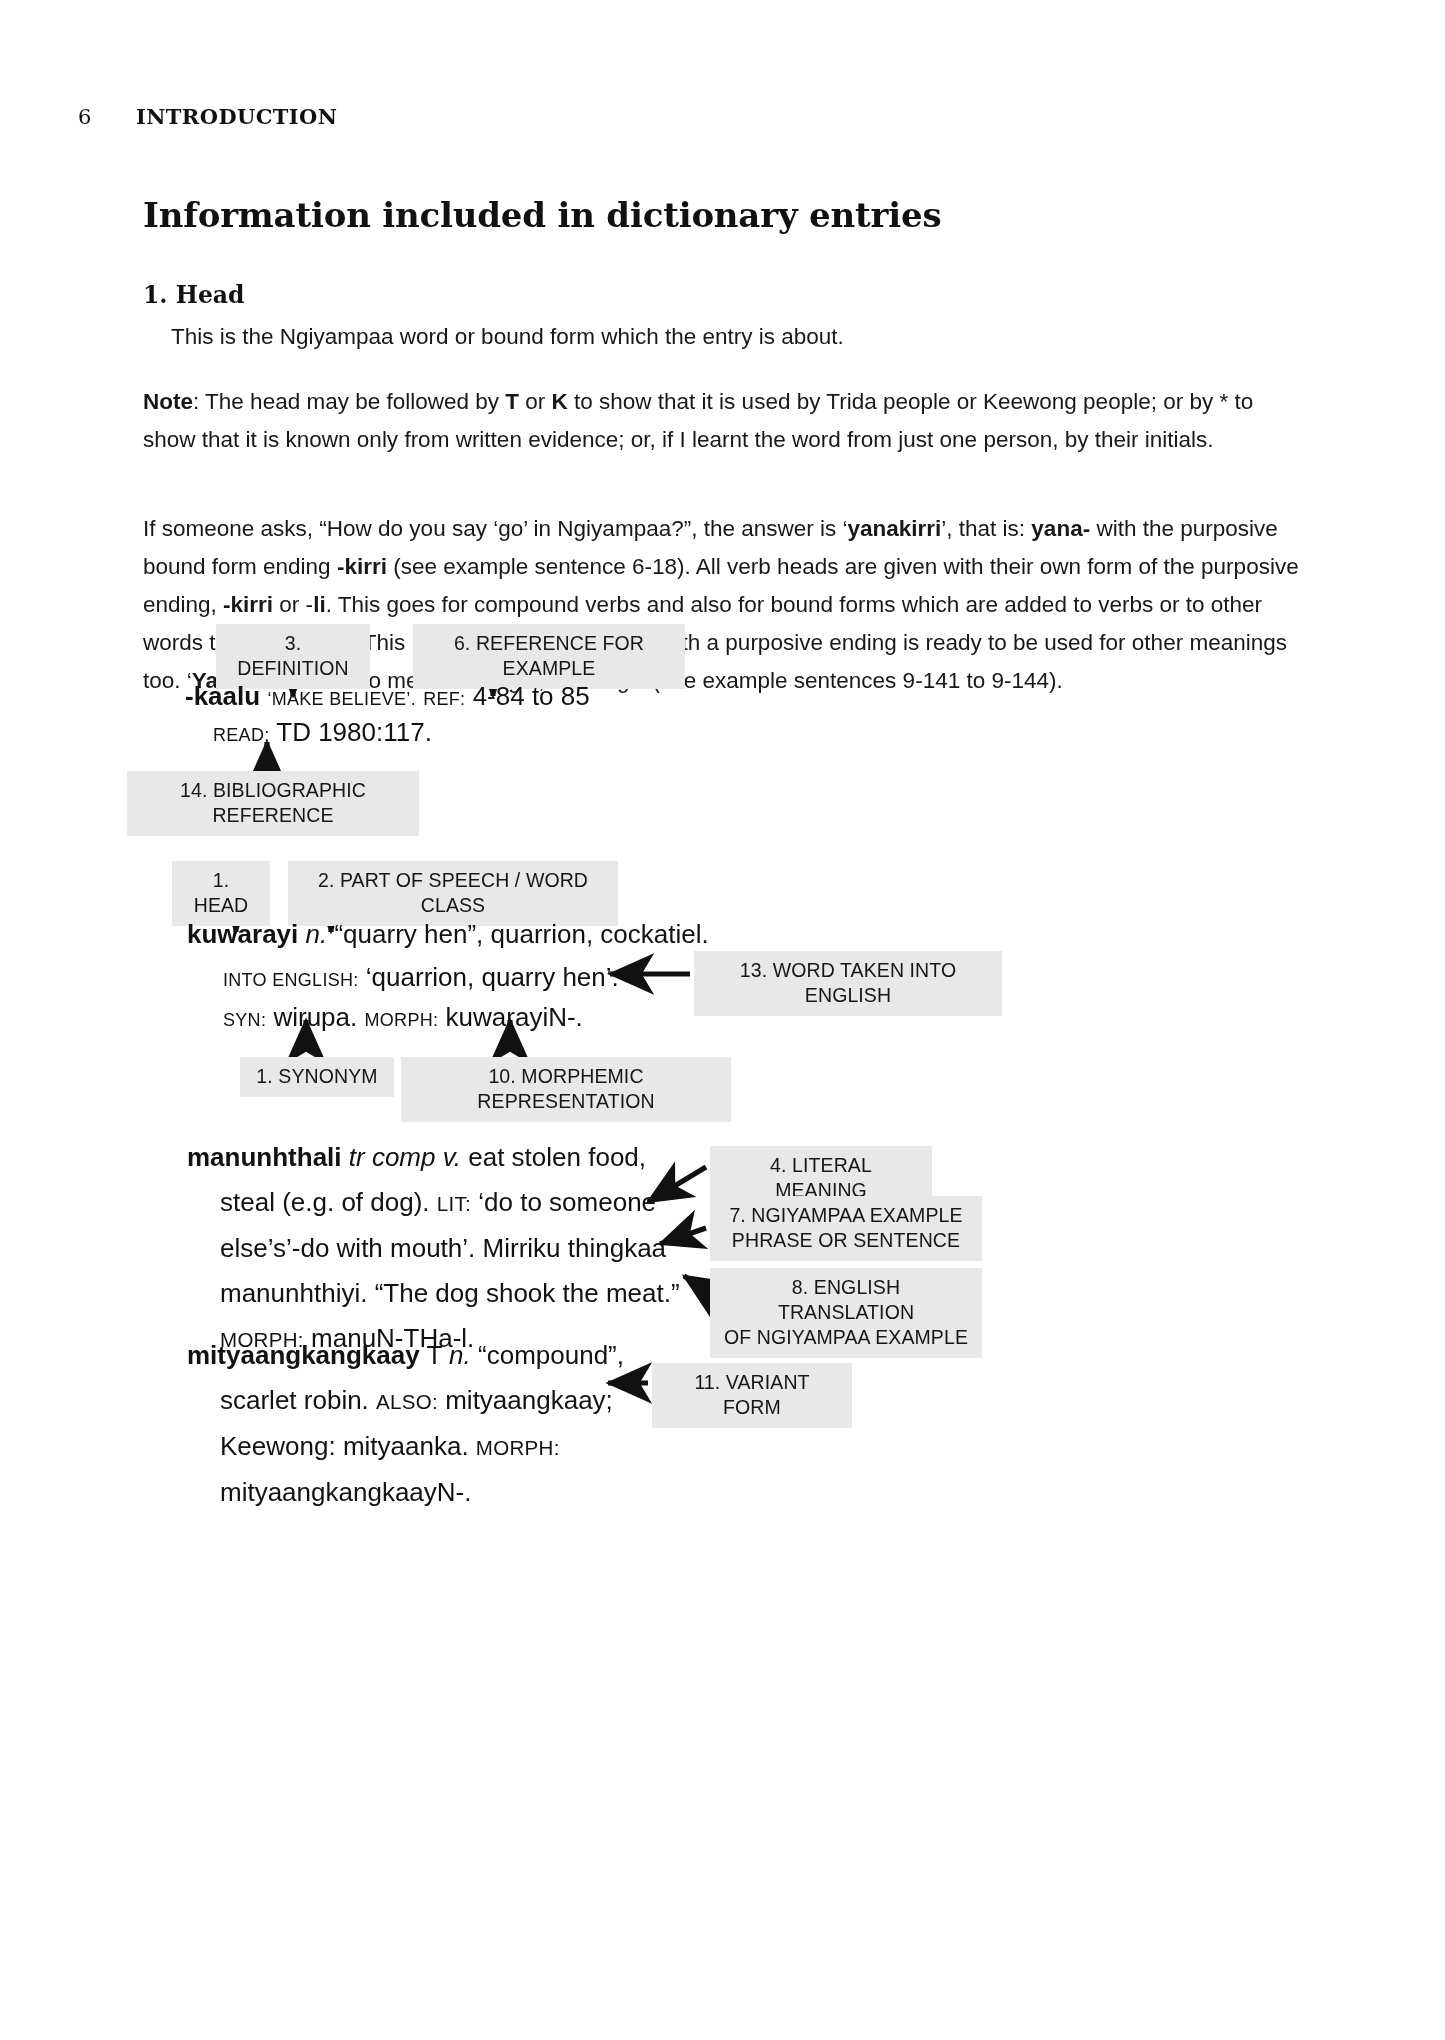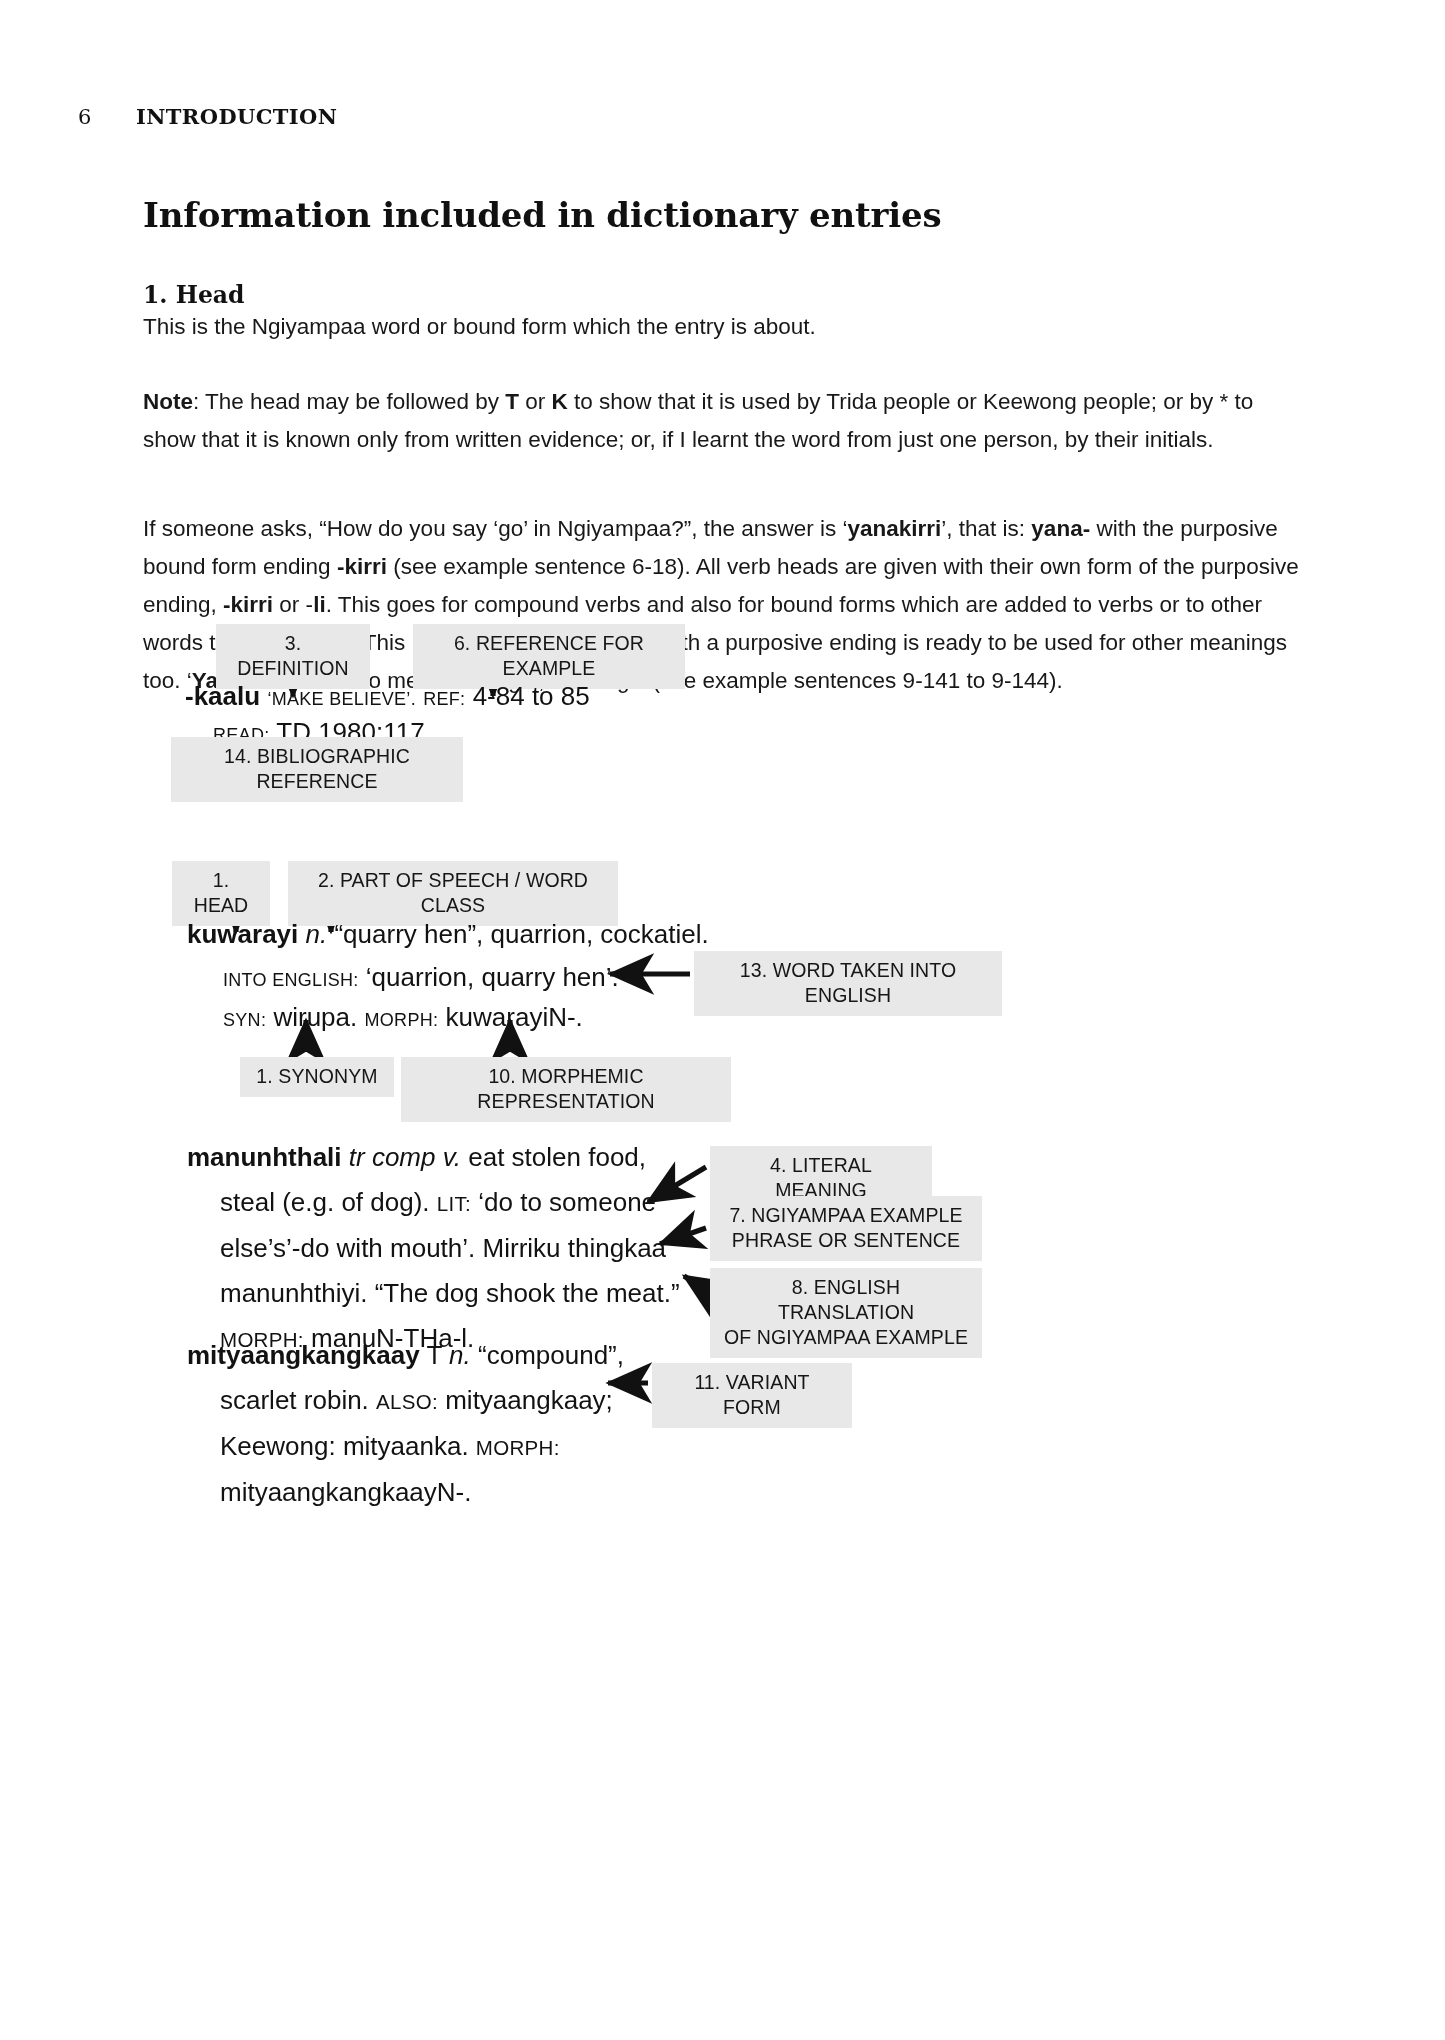--- a/index.html
+++ b/index.html
@@ -59,21 +59,21 @@
 
   
   .body-col {
     position: absolute;
     left: 143px;
     width: 1165px;
     font-size: 22.5px;
     line-height: 38px;
     color: #181818;
   }
-  .p1 { top: 308px; }
+  .p1 { top: 318px; margin-left: 28px; }
   .p2 { top: 383px; }
   .p3 { top: 510px; }
   b.bd { font-weight: bold; }
 
   
   .diagram { position: absolute; left: 0; top: 0; width: 100%; height: 100%; }
 
   .tag {
     position: absolute;
     background: #e8e8e8;
@@ -183,21 +183,21 @@
       <span class="head">-kaalu</span>
       <span class="sc">‘MAKE BELIEVE’.</span>
       <span class="sc">REF:</span>
       <span>4-84 to 85</span>
     </div>
     <div class="entry" style="left:213px; top:710px;">
       <span class="sc">READ:</span>
       <span>TD 1980:117.</span>
     </div>
 
-    <div class="tag" style="left:127px; top:737px; width:268px;margin-left:44px;">14. BIBLIOGRAPHIC REFERENCE</div>
+    <div class="tag" style="left:127px; top:771px; width:268px;">14. BIBLIOGRAPHIC REFERENCE</div>
 
     <div class="tag" style="left:172px; top:861px; width:74px;">1. HEAD</div>
     <div class="tag" style="left:288px; top:861px; width:306px;">2. PART OF SPEECH / WORD CLASS</div>
 
     <div class="entry" style="left:187px; top:912px;">
       <span class="head">kuwarayi</span>
       <span class="pos">n.</span>
       <span>“quarry hen”, quarrion, cockatiel.</span>
     </div>
     <div class="entry" style="left:223px; top:955px;">

